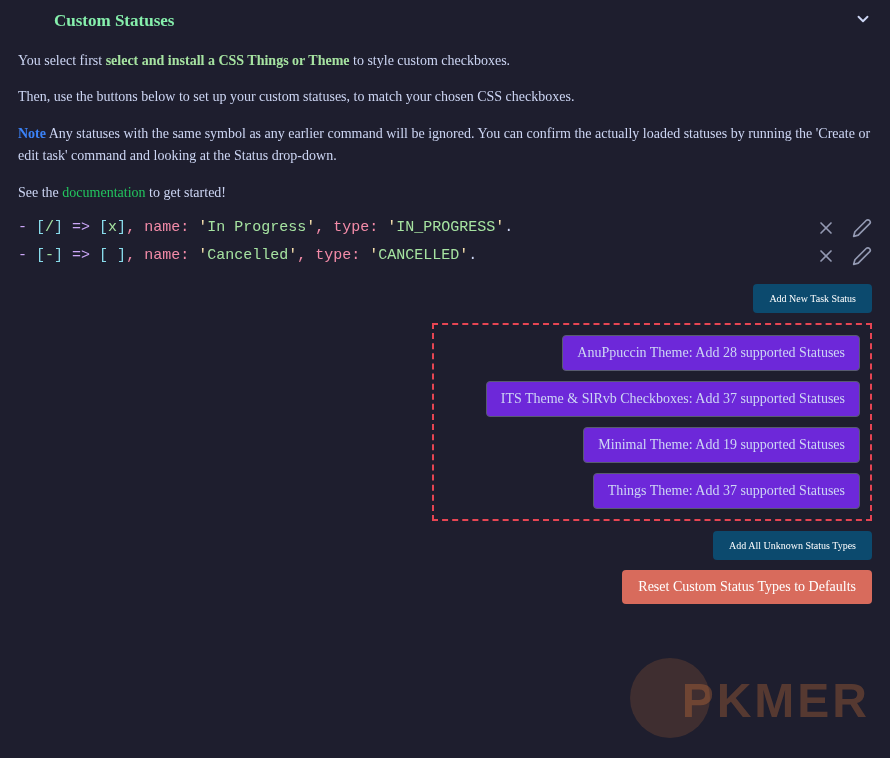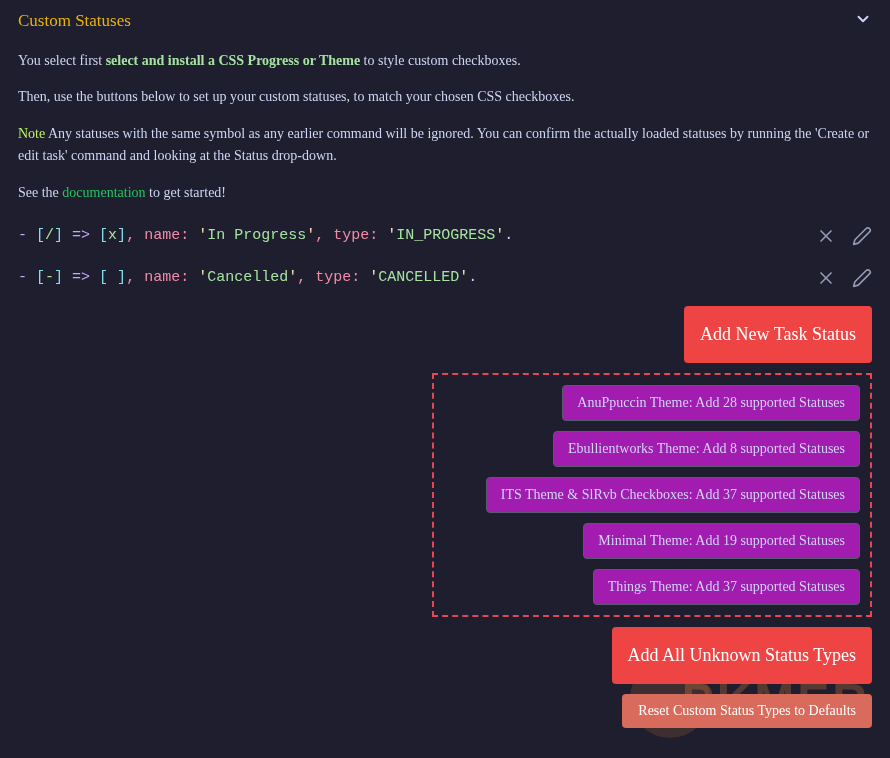--- a/index.html
+++ b/index.html
@@ -13,50 +13,50 @@
       overflow: hidden;
       position: relative;
     }
     .header {
       display: flex;
       justify-content: space-between;
       align-items: center;
       margin-bottom: 18px;
     }
     .header h2 {
-      color: #eab308;
-      font-weight: normal;
+      color: #86efac;
+      font-weight: bold;
       font-size: 17px;
+      margin-left: 36px;
     }
     .chevron {
       color: #cdd6f4;
       cursor: pointer;
     }
     .intro {
       color: #cdd6f4;
       font-size: 14px;
       line-height: 1.6;
       margin-bottom: 14px;
     }
     .link-green {
       color: #a6e3a1;
       font-weight: bold;
     }
     .link-green-underline {
       color: #22c55e;
     }
     .note-label {
-      color: #bef264;
-      font-weight: normal;
+      color: #3b82f6;
+      font-weight: bold;
     }
     .status-row {
       display: flex;
       justify-content: space-between;
       align-items: center;
-      margin-top: 22px;
       margin-bottom: 8px;
     }
     .status-text {
       font-family: 'Courier New', monospace;
       font-size: 15px;
     }
     .sym-purple { color: #cba6f7; }
     .sym-cyan { color: #89dceb; }
     .sym-green { color: #a6e3a1; }
     .sym-red { color: #f38ba8; }
@@ -71,26 +71,26 @@
       cursor: pointer;
       display: flex;
       align-items: center;
     }
     .btn-container {
       display: flex;
       justify-content: flex-end;
       margin-top: 18px;
     }
     .btn-green {
-      background: #ef4444;
+      background: #0c4a6e;
       color: #fff;
       border: none;
-      padding: 18px 16px;
+      padding: 9px 16px;
       border-radius: 4px;
-      font-size: 18px;
+      font-size: 10px;
       font-family: Georgia, serif;
       cursor: pointer;
     }
     .btn-red {
       background: #d86b5c;
       color: #fff;
       border: none;
       padding: 9px 16px;
       border-radius: 4px;
       font-size: 14px;
@@ -102,21 +102,21 @@
       margin-top: 10px;
       margin-left: auto;
       width: 440px;
       padding: 10px;
       display: flex;
       flex-direction: column;
       align-items: flex-end;
       gap: 10px;
     }
     .btn-theme {
-      background: #a21caf;
+      background: #6d28d9;
       color: #cdd6f4;
       border: 1px solid #585b70;
       padding: 9px 14px;
       border-radius: 4px;
       font-size: 14px;
       font-family: Georgia, serif;
       cursor: pointer;
       white-space: nowrap;
     }
     .watermark {
@@ -149,21 +149,21 @@
 <div class="header">
   <h2>Custom Statuses</h2>
   <span class="chevron">
     <svg width="18" height="18" viewBox="0 0 24 24" fill="none" stroke="currentColor" stroke-width="2.5" stroke-linecap="round" stroke-linejoin="round">
         <polyline points="6 9 12 15 18 9"></polyline>
       </svg>
   </span>
 </div>
 
 <p class="intro">
-  <span>You select first </span><span class="link-green">select and install a CSS Progress or Theme</span><span> to style custom checkboxes.</span>
+  <span>You select first </span><span class="link-green">select and install a CSS Things or Theme</span><span> to style custom checkboxes.</span>
 </p>
 
 <p class="intro">Then, use the buttons below to set up your custom statuses, to match your chosen CSS checkboxes.</p>
 
 <p class="intro">
   <span class="note-label">Note</span><span> Any statuses with the same symbol as any earlier command will be ignored. You can confirm the actually loaded statuses by running the 'Create or edit task' command and looking at the Status drop-down.</span>
 </p>
 
 <p class="intro">
   <span>See the </span><span class="link-green-underline">documentation</span><span> to get started!</span>
@@ -206,21 +206,20 @@
     </span>
   </div>
 </div>
 
 <div class="btn-container">
   <button class="btn-green">Add New Task Status</button>
 </div>
 
 <div class="theme-box">
   <button class="btn-theme">AnuPpuccin Theme: Add 28 supported Statuses</button>
-  <button class="btn-theme">Ebullientworks Theme: Add 8 supported Statuses</button>
   <button class="btn-theme">ITS Theme &amp; SlRvb Checkboxes: Add 37 supported Statuses</button>
   <button class="btn-theme">Minimal Theme: Add 19 supported Statuses</button>
   <button class="btn-theme">Things Theme: Add 37 supported Statuses</button>
 </div>
 
 <div class="btn-container" style="margin-top:10px">
   <button class="btn-green">Add All Unknown Status Types</button>
 </div>
 
 <div class="btn-container" style="margin-top:10px">

